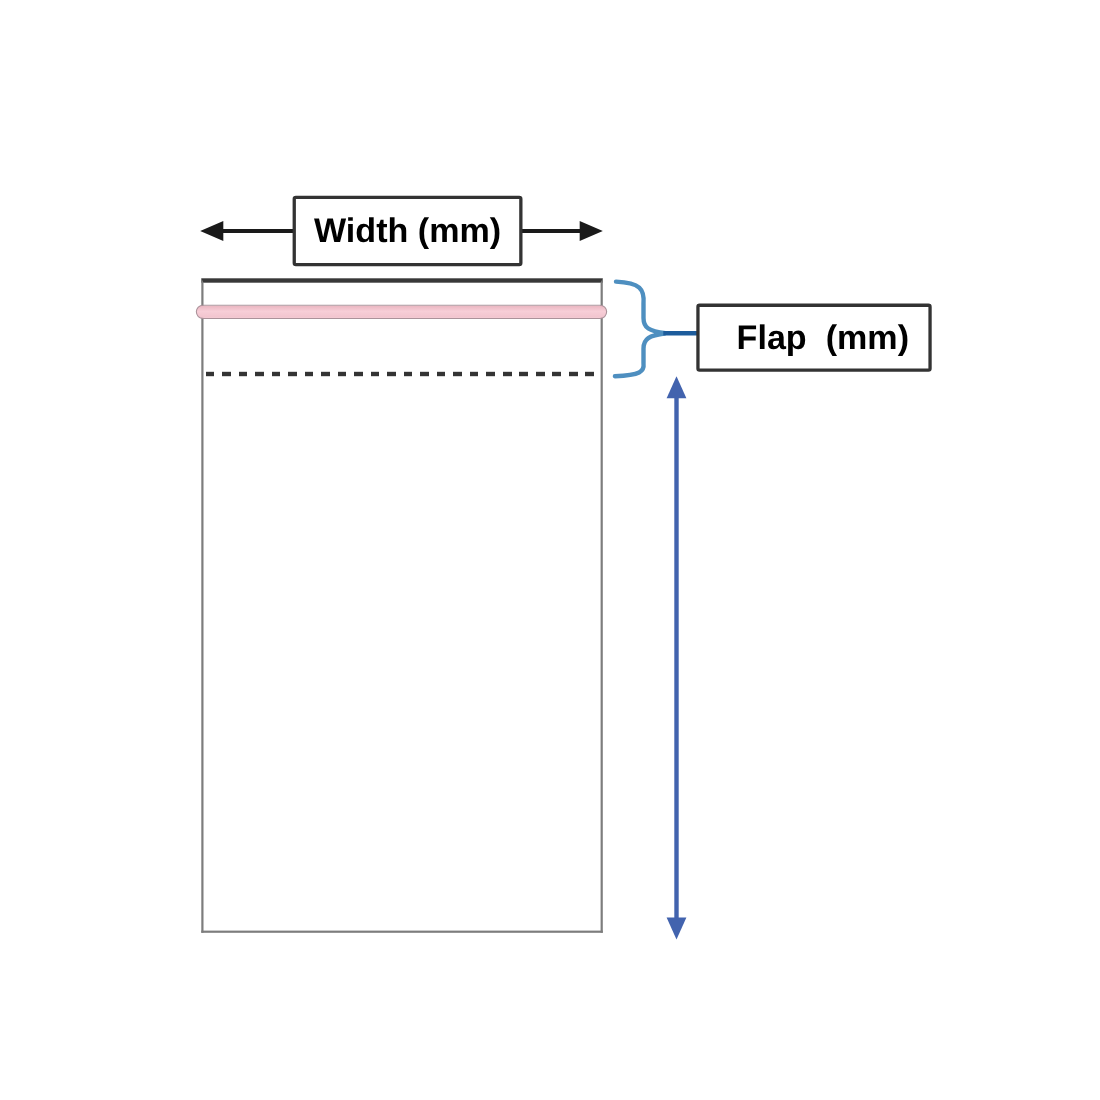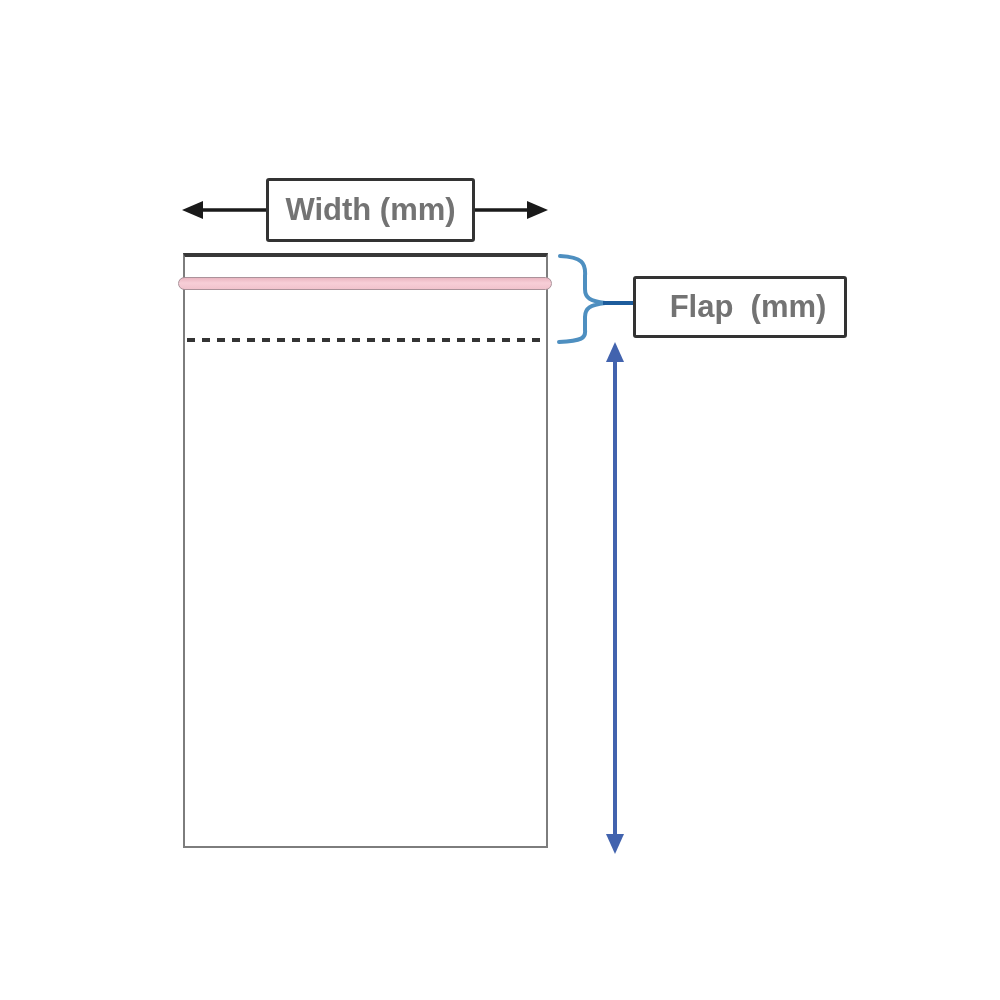--- a/index.html
+++ b/index.html
@@ -56,21 +56,21 @@
     position: absolute;
     box-sizing: border-box;
     background: #ffffff;
     border: 3px solid #333333;
     border-radius: 3px;
     display: flex;
     align-items: center;
     justify-content: center;
     font-weight: bold;
     font-size: 31px;
-    color: #737373;
+    color: #000000;
     white-space: pre;
   }
   .width-box  { left: 266px; top: 178px; width: 209px; height: 64px; }
   .flap-box   { left: 633px; top: 276px; width: 214px; height: 62px; padding-left: 16px; }
   .length-box { left: 588px; top: 570px; width: 225px; height: 65px; }
 </style>
 </head>
 <body>
 
 <div class="canvas">

